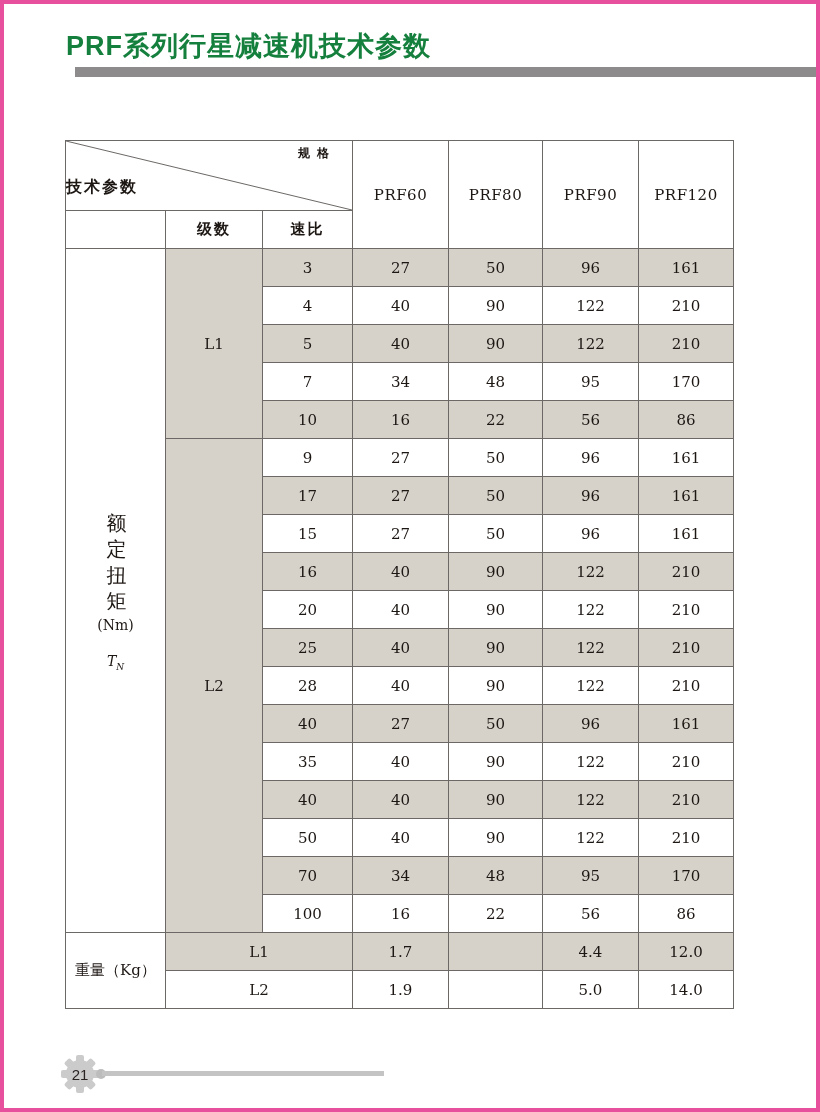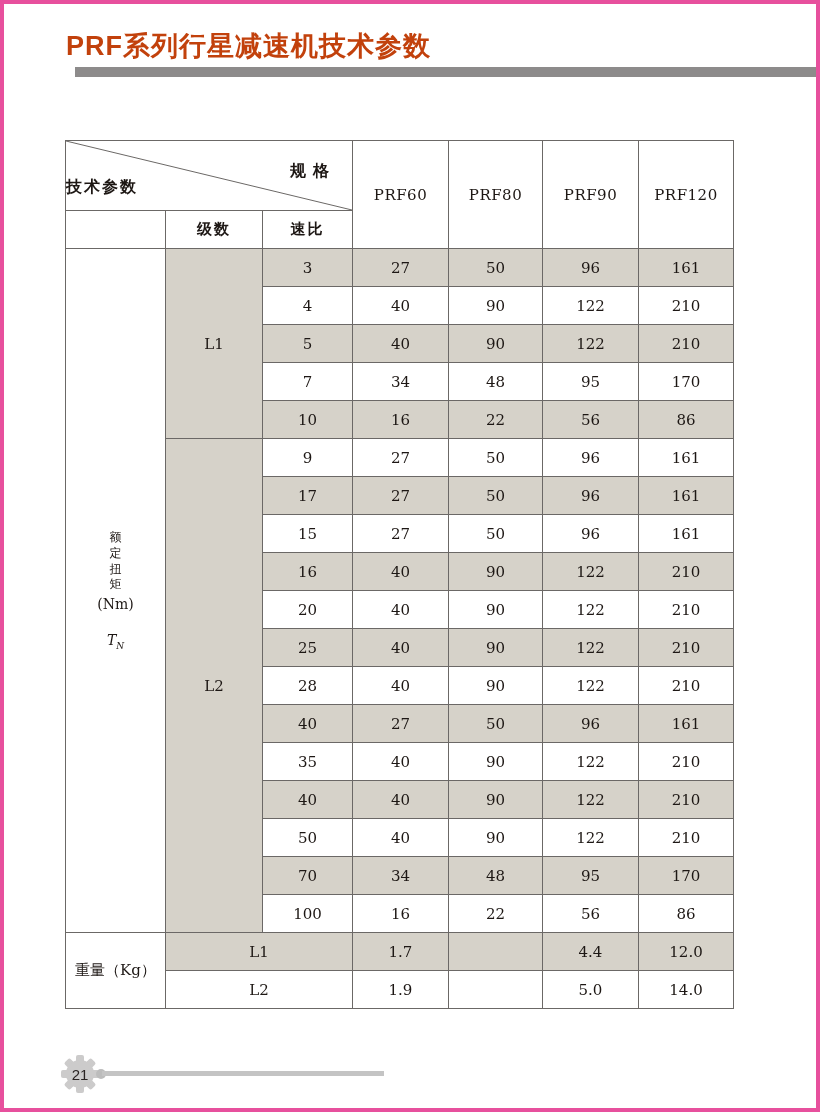--- a/index.html
+++ b/index.html
@@ -7,39 +7,39 @@
     --title-bar-gray:#8d8b8b;
     --row-shade:#d6d2c9;
     --grid-line:#6b6866;
   }
   *{margin:0;padding:0;box-sizing:border-box;}
   body{background:#fff;font-family:"Liberation Sans",sans-serif;}
   .page{position:relative;width:820px;height:1112px;background:#ffffff;overflow:hidden;}
   .frame{position:absolute;inset:0;border:4px solid var(--accent-pink);pointer-events:none;z-index:10;}
 
   .title{position:absolute;left:66px;top:28px;font-size:27px;font-weight:bold;
-         color:#c2410c;letter-spacing:1px;font-family:"Liberation Sans",sans-serif;}
+         color:#15803d;letter-spacing:1px;font-family:"Liberation Sans",sans-serif;}
   .title-bar{position:absolute;left:75px;right:4px;top:67px;height:10px;background:var(--title-bar-gray);}
 
   table.spec{position:absolute;left:65px;top:140px;border-collapse:collapse;table-layout:fixed;}
   table.spec td{border:1px solid var(--grid-line);text-align:center;vertical-align:middle;
     font-family:"DejaVu Serif","Liberation Serif",serif;font-size:15px;color:#1d1714;padding:0;}
   tr.head-1{height:70px;}
   tr.head-2{height:38px;}
   tr.body-row{height:38px;}
   td.model{font-family:"Liberation Sans",sans-serif;font-size:17px;color:#231815;letter-spacing:0.5px;}
   td.diag{position:relative;}
   .diag-svg{position:absolute;inset:0;width:100%;height:100%;display:block;}
-  .corner-tr{position:absolute;top:20px;right:16px;font-weight:bold;font-size:16px;letter-spacing:7px;}
+  .corner-tr{position:absolute;top:4px;right:16px;font-weight:bold;font-size:12px;letter-spacing:7px;}
   .corner-bl{position:absolute;left:0;top:36px;font-weight:bold;font-size:16px;letter-spacing:2px;}
   td.sub-head{font-weight:bold;font-size:16px;letter-spacing:2px;margin-top:17px;}
   td.shaded{background:var(--row-shade);}
   td.stage-col{background:var(--row-shade);font-size:15px;}
   td.torque-label{background:#fff;}
-  .vtext{width:18px;margin:0 auto;font-size:12px;line-height:1.3;word-break:break-all;}
+  .vtext{width:18px;margin:0 auto;font-size:20px;line-height:1.3;word-break:break-all;}
   .unit{font-size:14px;margin-top:3px;text-align:center;}
   .sym{font-size:14px;font-style:italic;margin-top:20px;}
   .sym sub{font-size:9px;font-style:italic;}
   td.weight-label{font-size:16px;}
   td.weight-stage{font-size:15px;}
 
   .foot-line{position:absolute;left:102px;top:1071px;width:282px;height:5px;background:#c4c4c4;}
   .foot-dot{position:absolute;left:96px;top:1069px;width:10px;height:10px;border-radius:50%;background:#bcbcbc;}
   .gear{position:absolute;left:60px;top:1054px;}
 </style>

